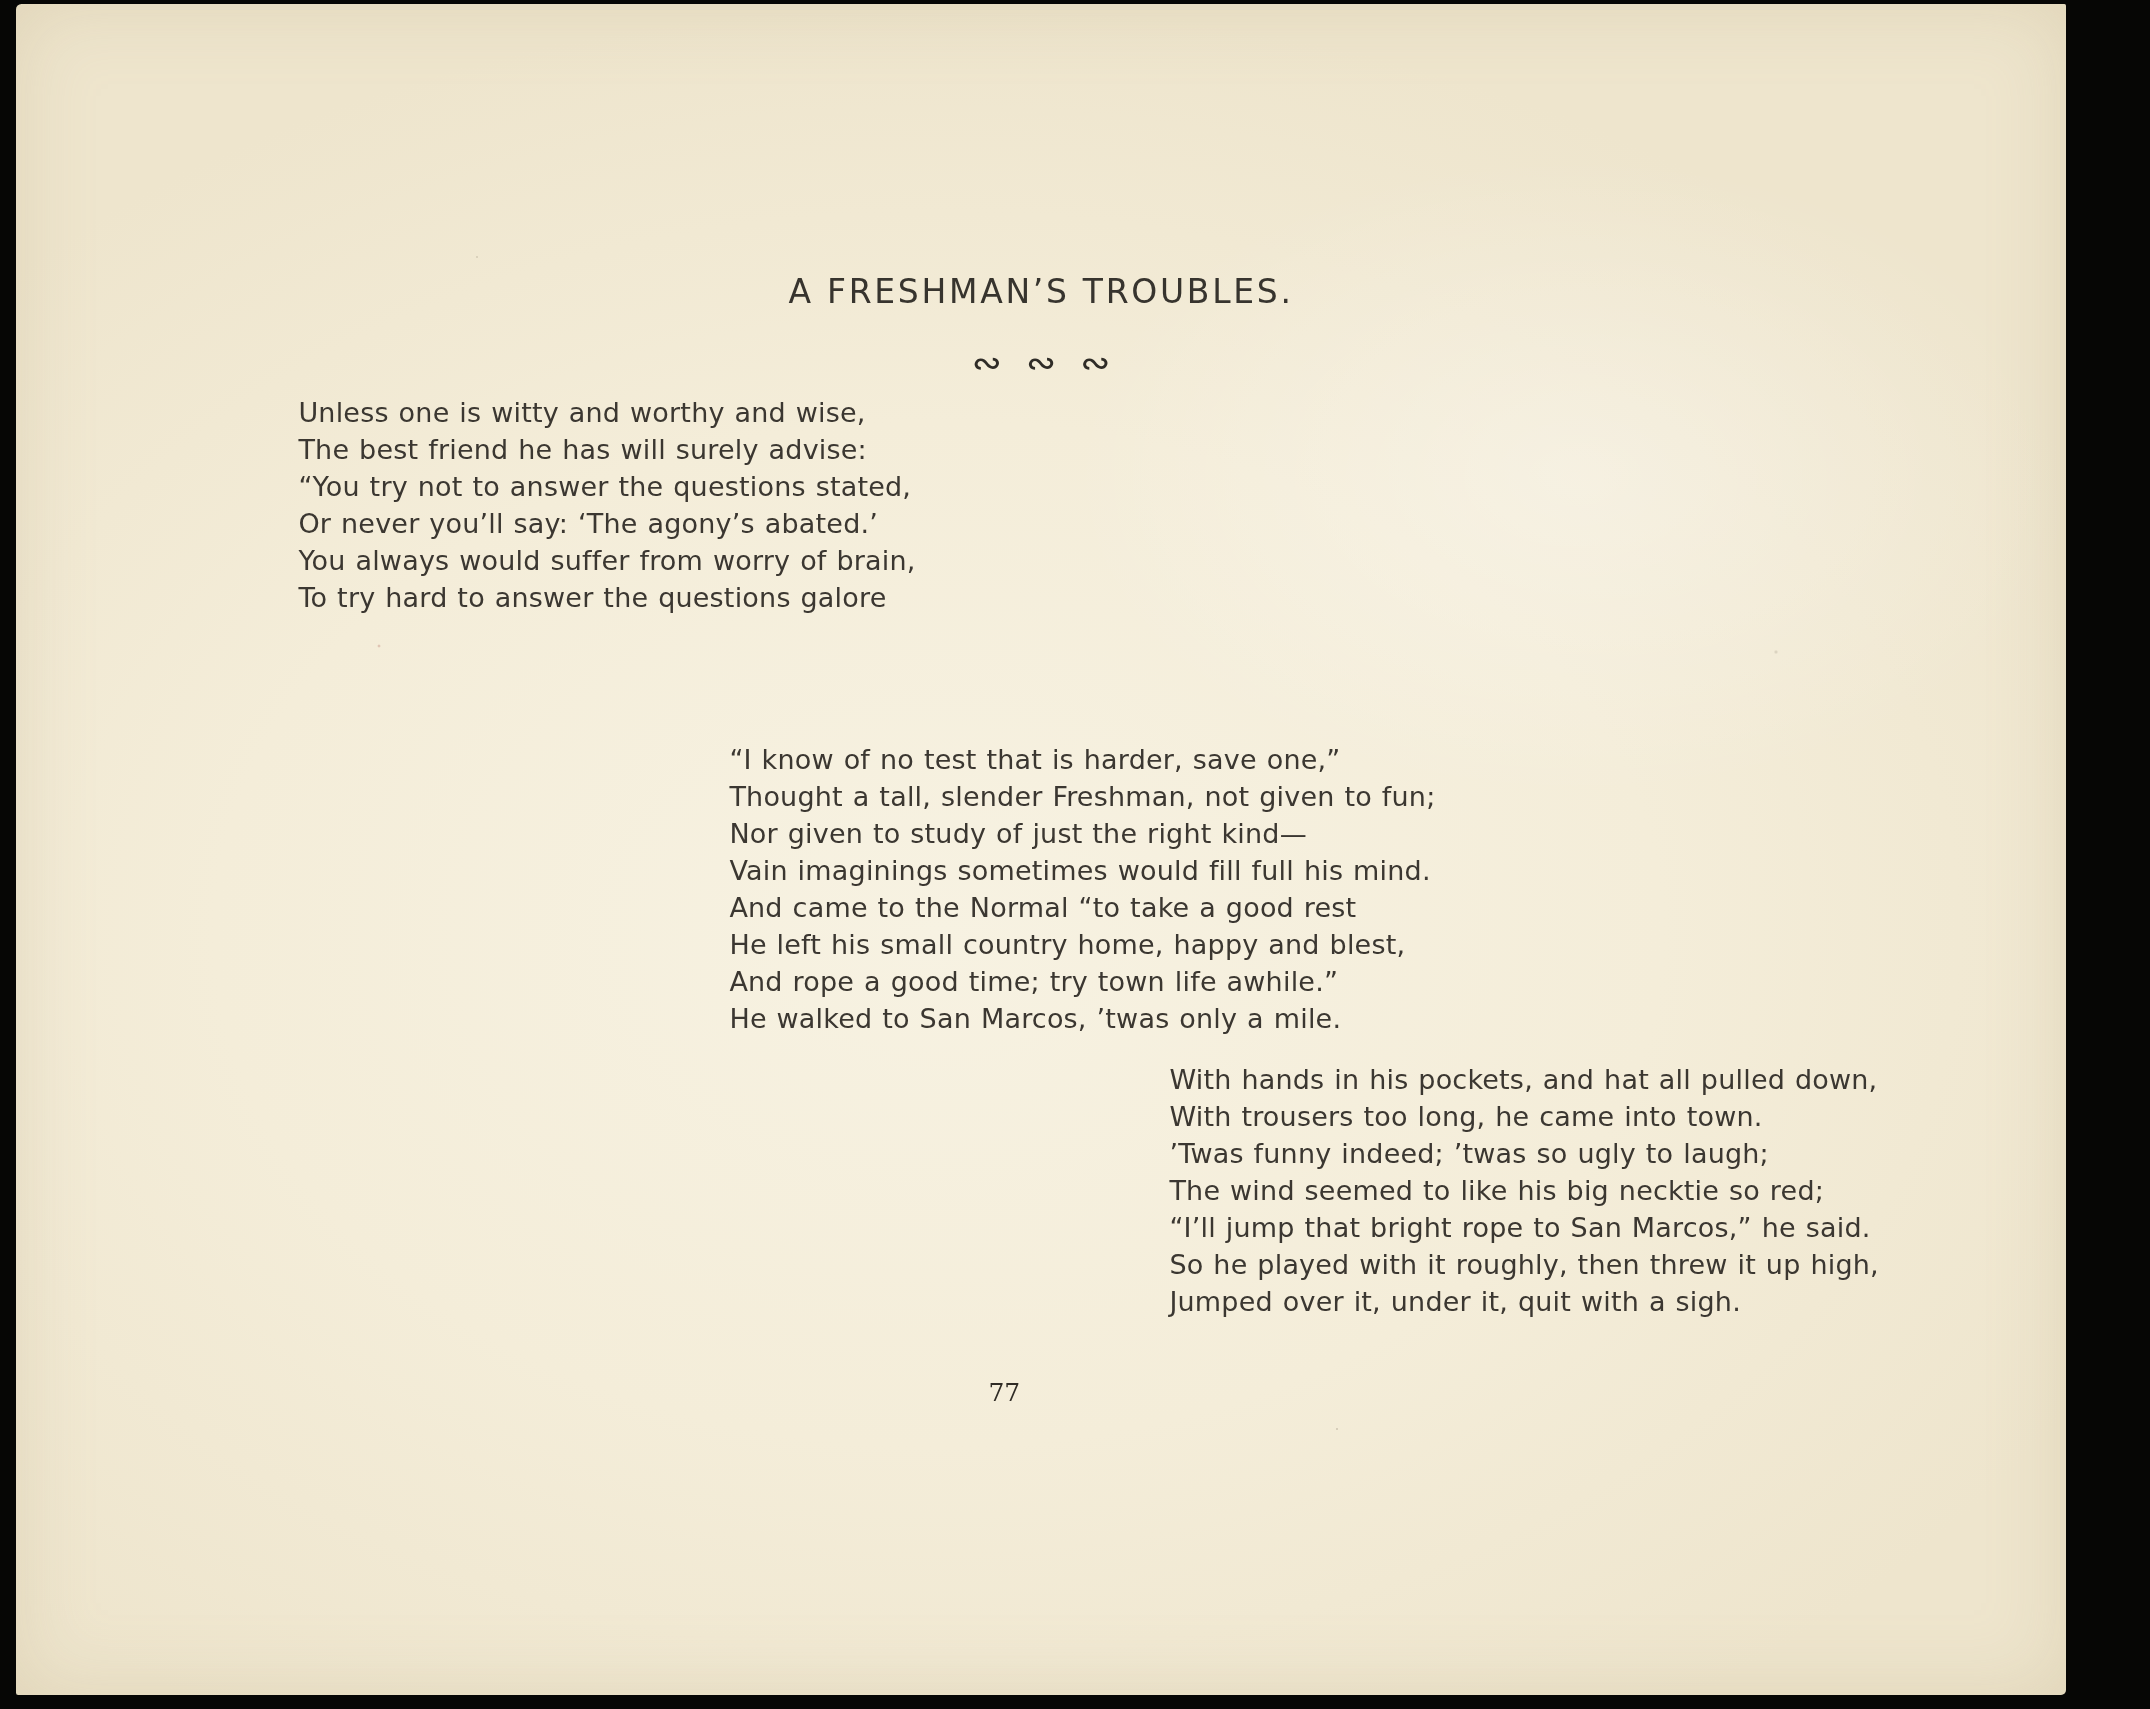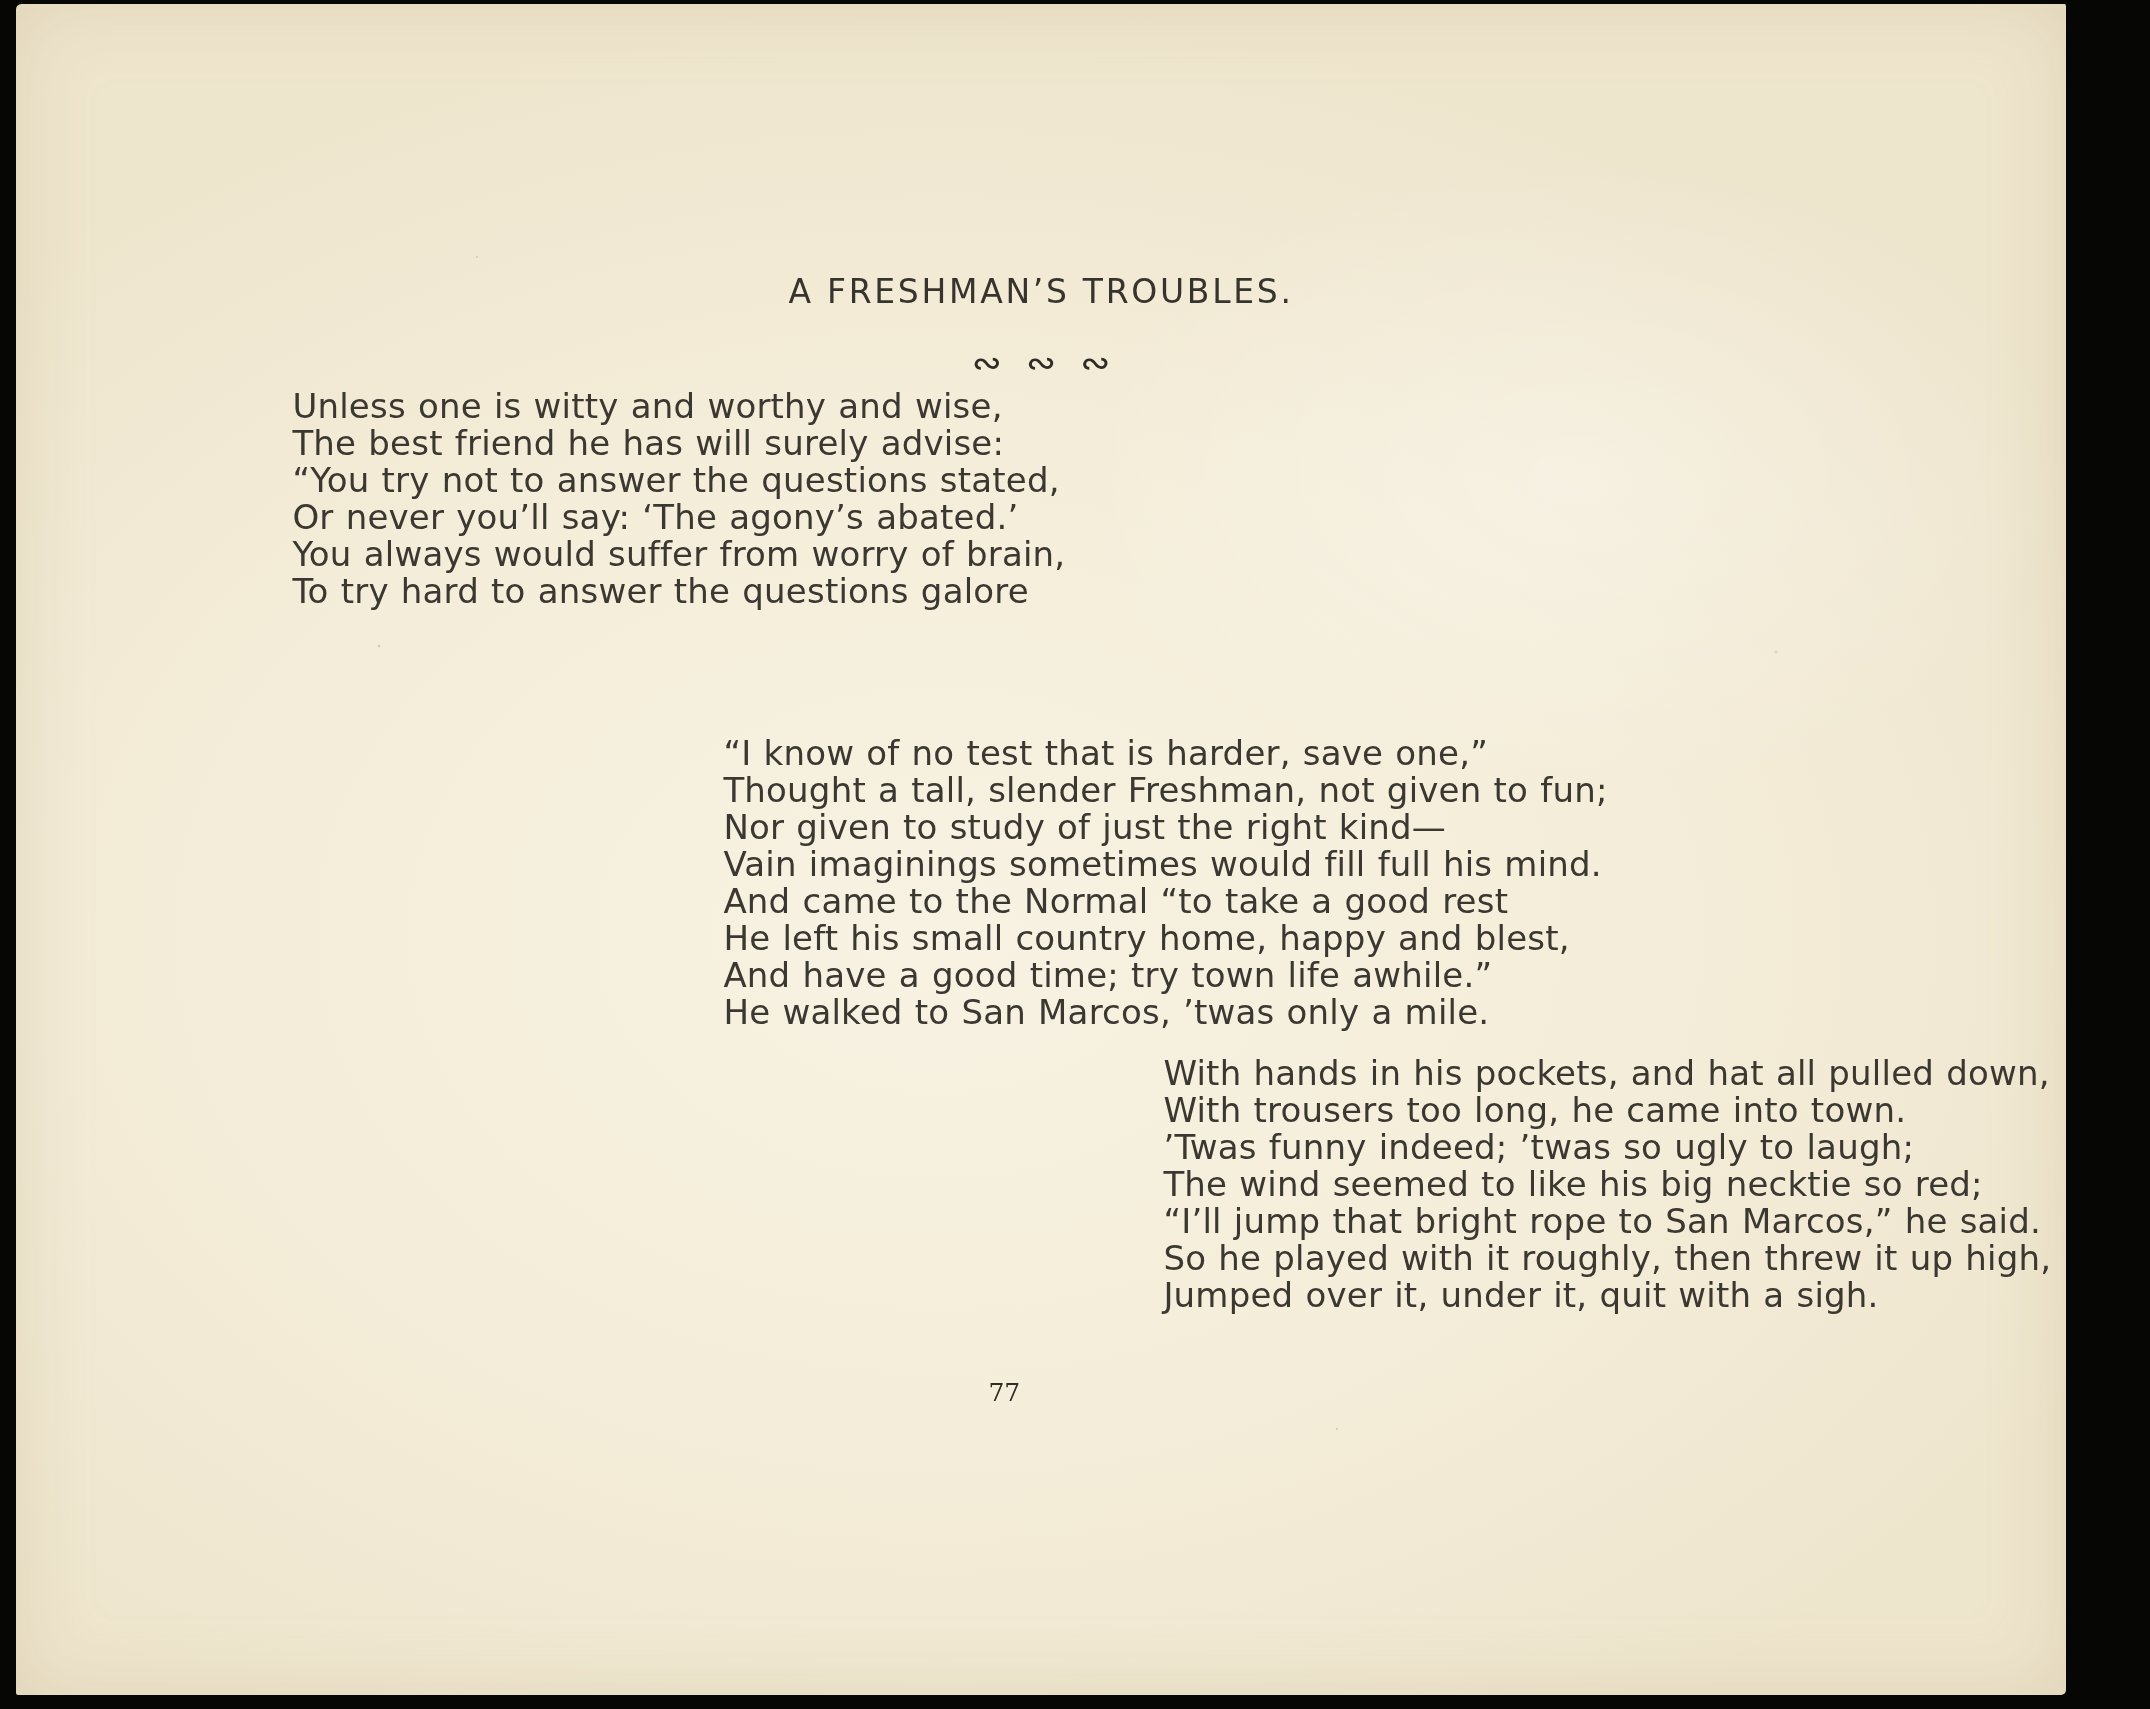--- a/index.html
+++ b/index.html
@@ -52,22 +52,22 @@
     top: 341px;
     text-align: center;
     font-size: 36px;
     line-height: 1;
     letter-spacing: 24px;
     text-indent: 24px; 
     color: #2f2c27;
   }
   .stanza {
     position: absolute;
-    margin: 6px;
-    font-size: 34px;
+    margin: 12px;
+    font-size: 27px;
     line-height: 37px;
     letter-spacing: 0.2px;
     word-spacing: 1.1px;
     white-space: nowrap;
     color: #3b3731;
   }
   .stanza-1 { left: 270px;  top: 378px;  }
   .stanza-2 { left: 701px; top: 725px; }
   .stanza-3 { left: 1141px; top: 1045px; }
   .page-number {
@@ -100,21 +100,21 @@
       <div>To try hard to answer the questions galore</div>
     </div>
 
     <div class="stanza stanza-2">
       <div>“I know of no test that is harder, save one,”</div>
       <div>Thought a tall, slender Freshman, not given to fun;</div>
       <div>Nor given to study of just the right kind—</div>
       <div>Vain imaginings sometimes would fill full his mind.</div>
       <div>And came to the Normal “to take a good rest</div>
       <div>He left his small country home, happy and blest,</div>
-      <div>And have a good time; try town life awhile.”</div>
+      <div>And rope a good time; try town life awhile.”</div>
       <div>He walked to San Marcos, ’twas only a mile.</div>
     </div>
 
     <div class="stanza stanza-3">
       <div>With hands in his pockets, and hat all pulled down,</div>
       <div>With trousers too long, he came into town.</div>
       <div>’Twas funny indeed; ’twas so ugly to laugh;</div>
       <div>The wind seemed to like his big necktie so red;</div>
       <div>“I’ll jump that bright rope to San Marcos,” he said.</div>
       <div>So he played with it roughly, then threw it up high,</div>

